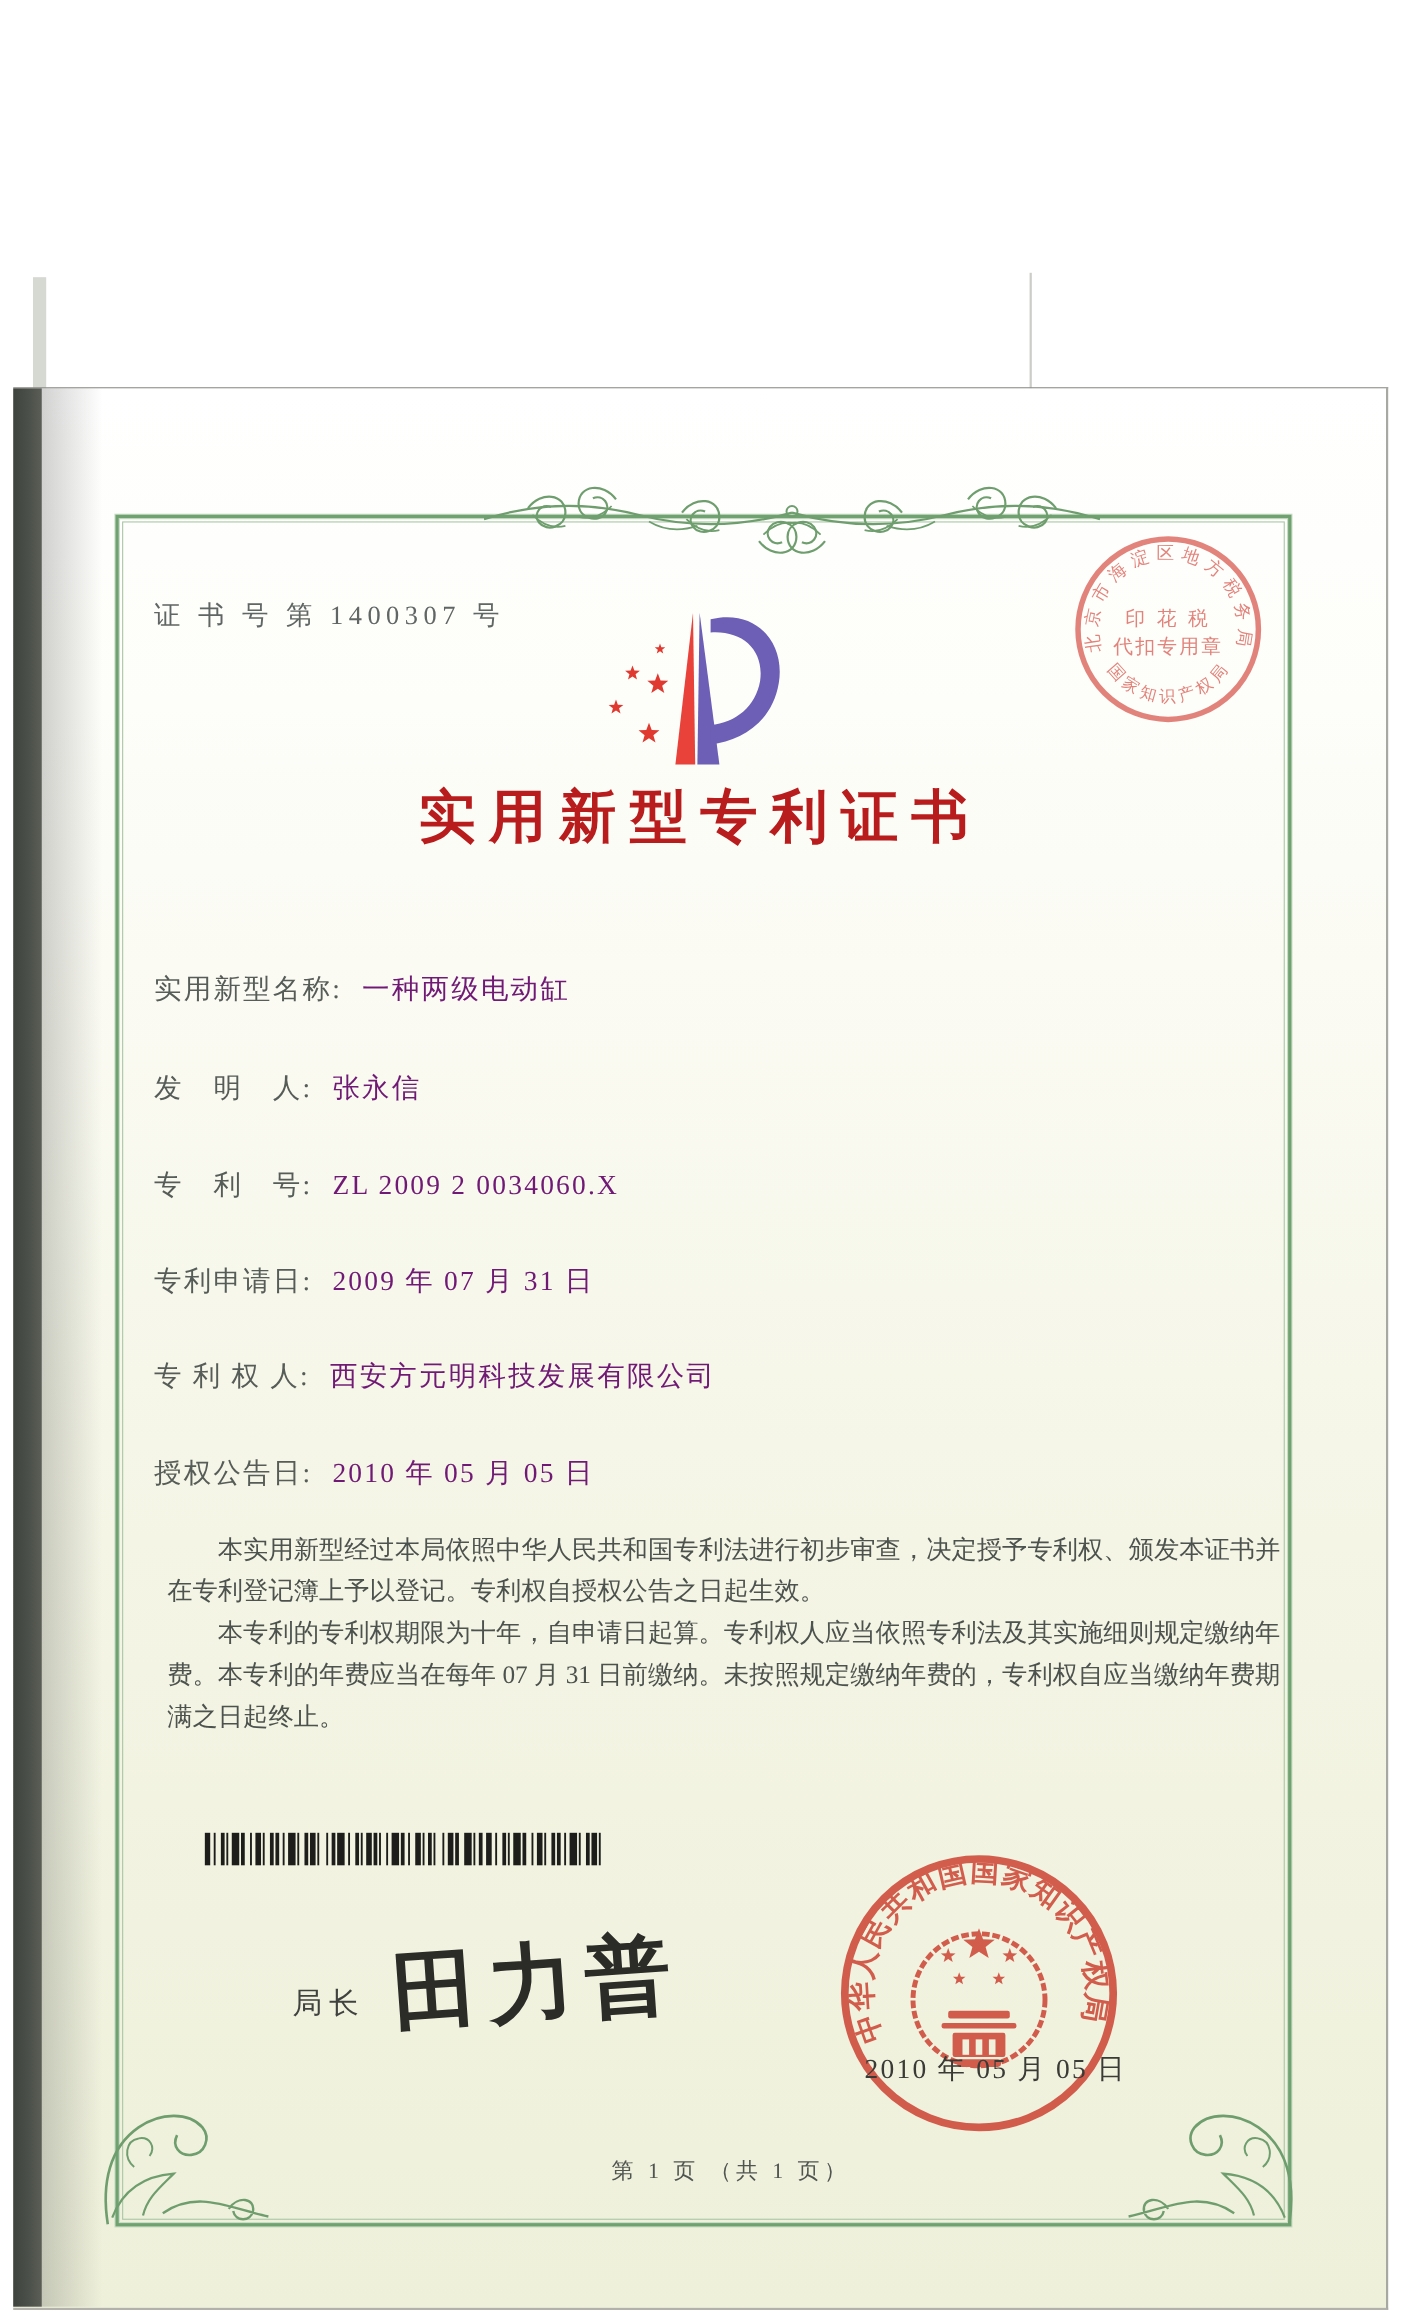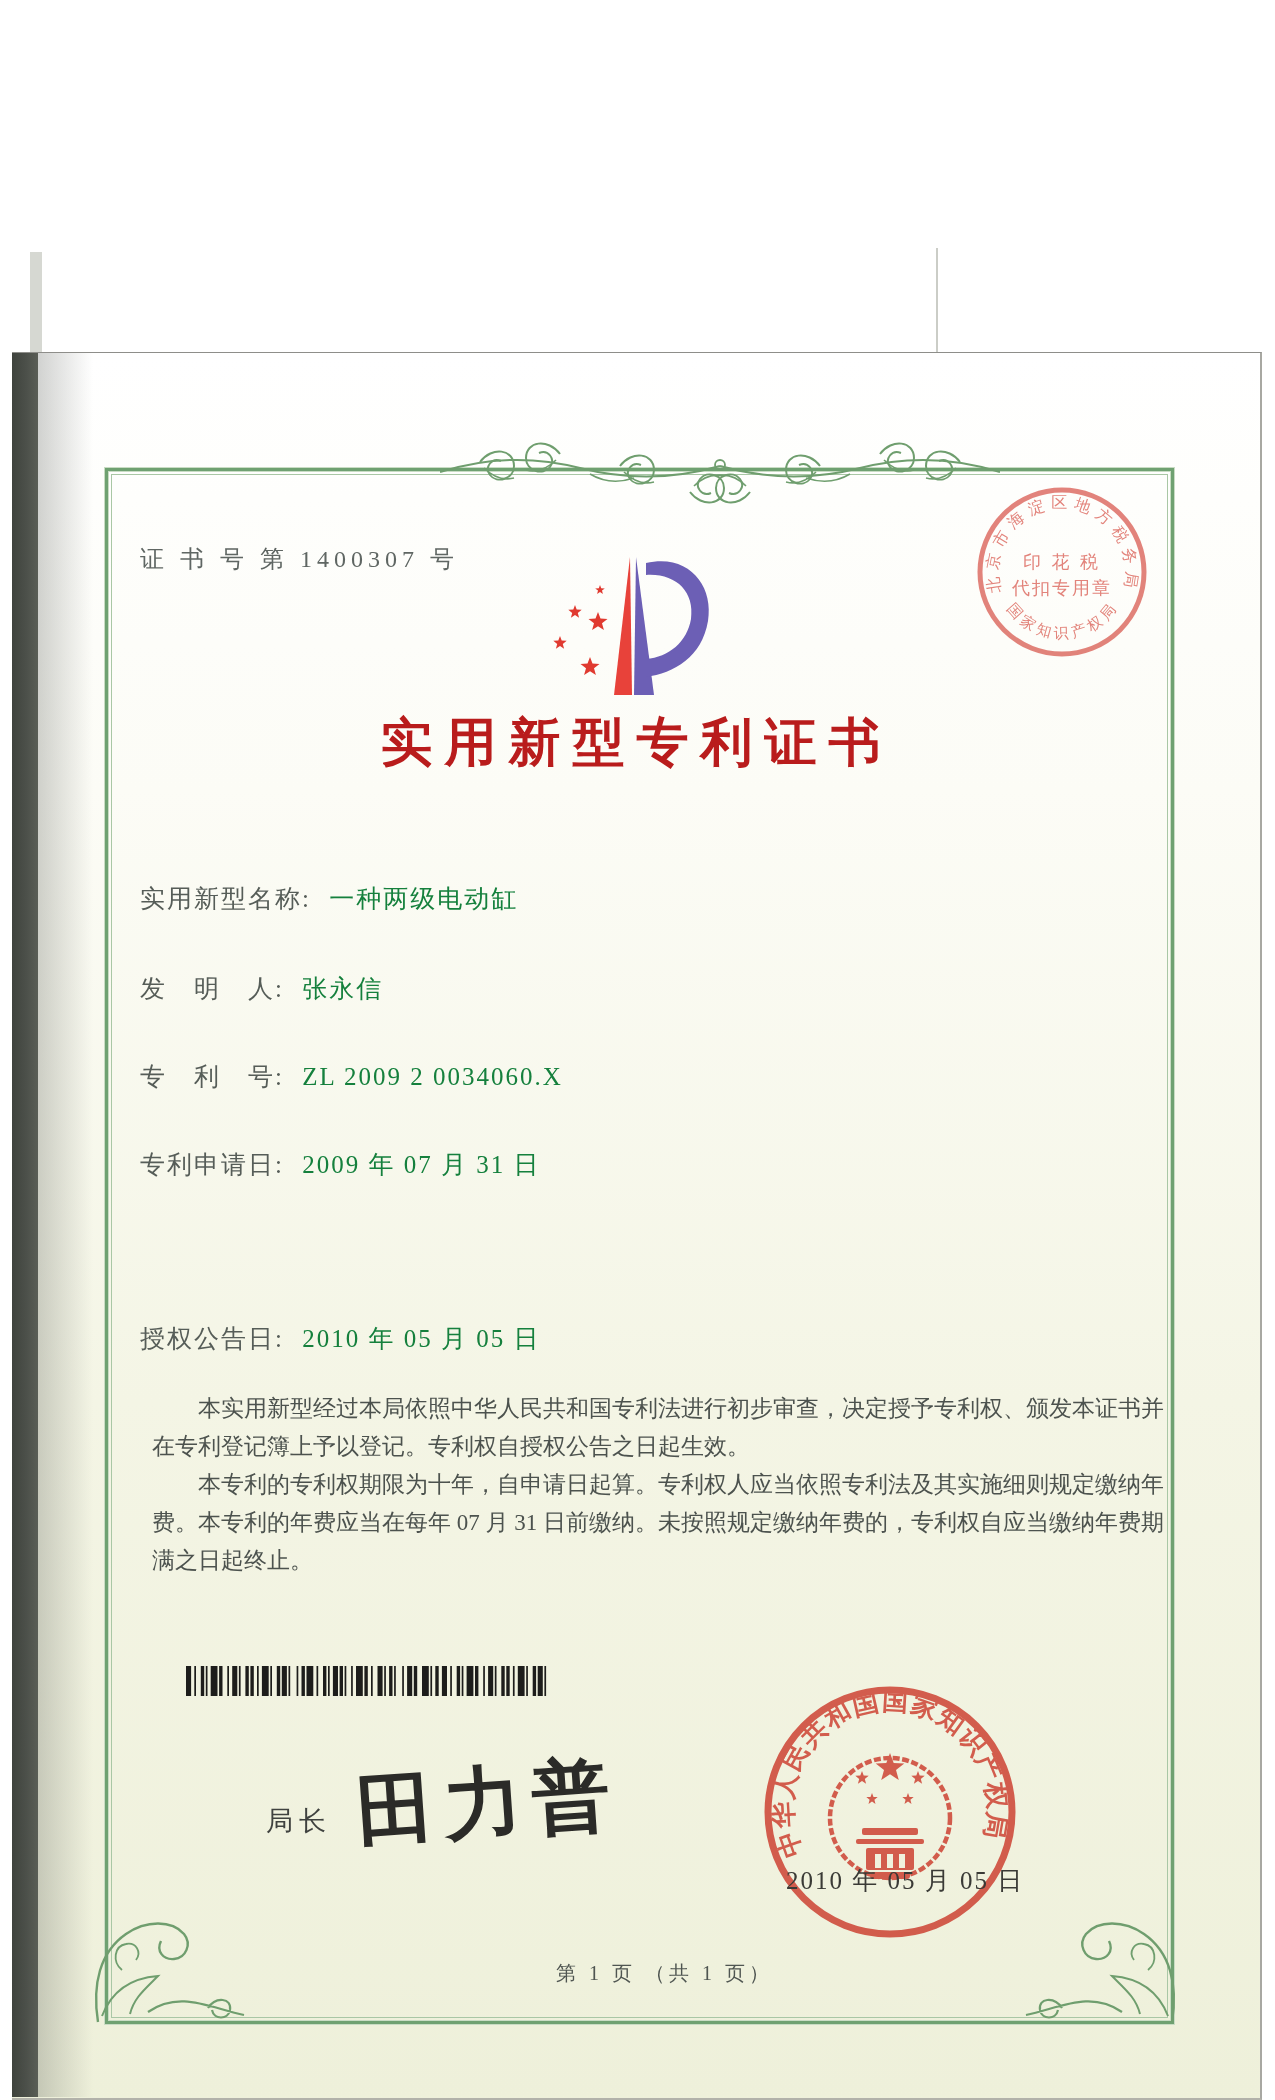--- a/index.html
+++ b/index.html
@@ -25,21 +25,21 @@
 
   .cert-no{position:absolute;left:140px;top:543px;font-size:24px;letter-spacing:5px;color:#5f6663;}
 
   .logo{position:absolute;left:528px;top:545px;width:190px;height:160px;}
   .logo svg{display:block;width:100%;height:100%;}
 
   .title{position:absolute;left:105px;top:708px;width:1063px;text-align:center;
     font-size:52px;font-weight:600;letter-spacing:12px;color:#b91c1c;}
 
   .field{position:absolute;left:140px;font-size:25px;color:#565d58;letter-spacing:2px;white-space:nowrap;}
-  .field .value{margin-left:10px;color:#15803d;}
+  .field .value{margin-left:10px;color:#701a75;}
 
   .body-text{position:absolute;left:152px;top:1390px;width:1012px;font-size:23px;line-height:38px;
     color:#4c524e;text-align:justify;}
   .body-text p{margin:0;text-indent:2em;}
 
   .barcode{position:absolute;left:186px;top:1666px;width:366px;height:30px;}
   .barcode svg{display:block;width:100%;height:100%;}
 
   .director-label{position:absolute;left:266px;top:1803px;font-size:27px;color:#3f423f;letter-spacing:6px;}
   .signature{position:absolute;left:348px;top:1742px;width:260px;height:125px;}
@@ -152,20 +152,24 @@
     <span class="label">发　明　人:</span>
     <span class="value">张永信</span>
   </div>
   <div class="field" style="top:1060px;">
     <span class="label">专　利　号:</span>
     <span class="value">ZL 2009 2 0034060.X</span>
   </div>
   <div class="field" style="top:1148px;text-align:right;">
     <span class="label">专利申请日:</span>
     <span class="value">2009 年 07 月 31 日</span>
+  </div>
+  <div class="field" style="top:1234px;">
+    <span class="label">专 利 权 人:</span>
+    <span class="value">西安方元明科技发展有限公司</span>
   </div>
   <div class="field" style="top:1322px;">
     <span class="label">授权公告日:</span>
     <span class="value">2010 年 05 月 05 日</span>
   </div>
 
   <div class="body-text">
     <p>本实用新型经过本局依照中华人民共和国专利法进行初步审查，决定授予专利权、颁发本证书并在专利登记簿上予以登记。专利权自授权公告之日起生效。</p>
     <p>本专利的专利权期限为十年，自申请日起算。专利权人应当依照专利法及其实施细则规定缴纳年费。本专利的年费应当在每年 07 月 31 日前缴纳。未按照规定缴纳年费的，专利权自应当缴纳年费期满之日起终止。</p>
   </div>

